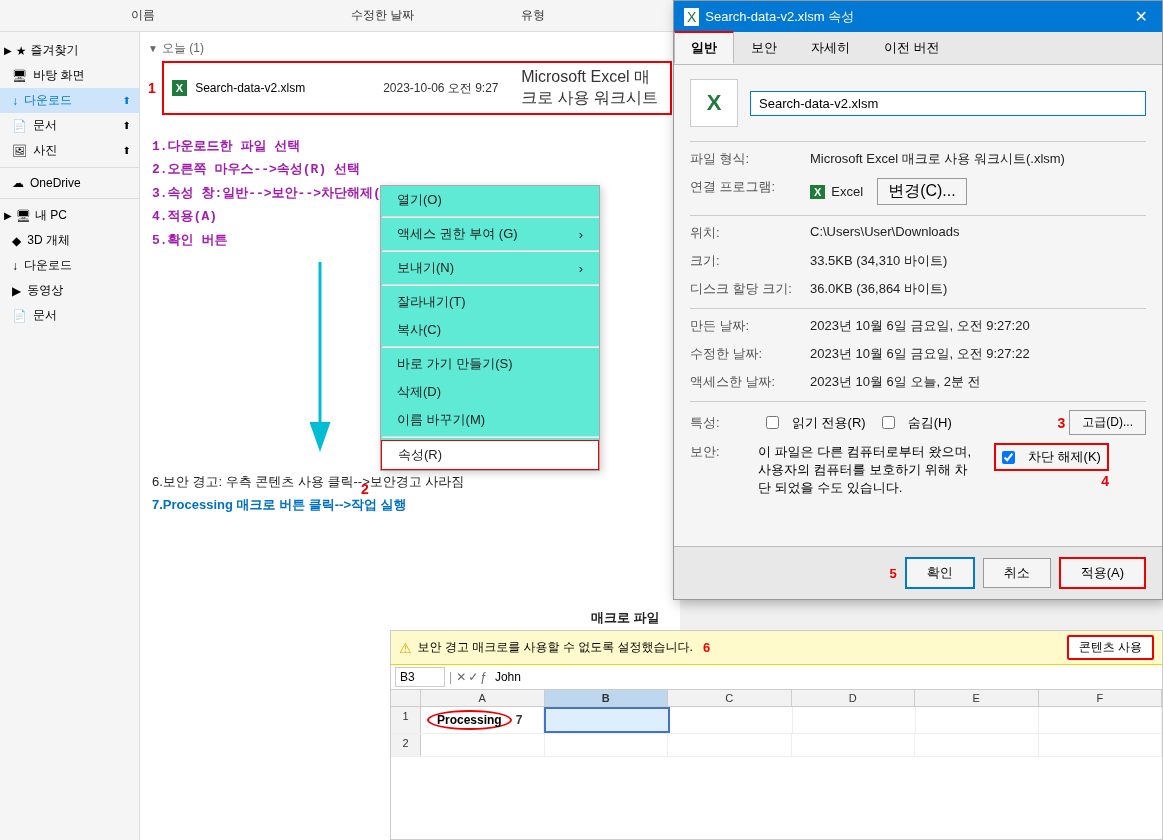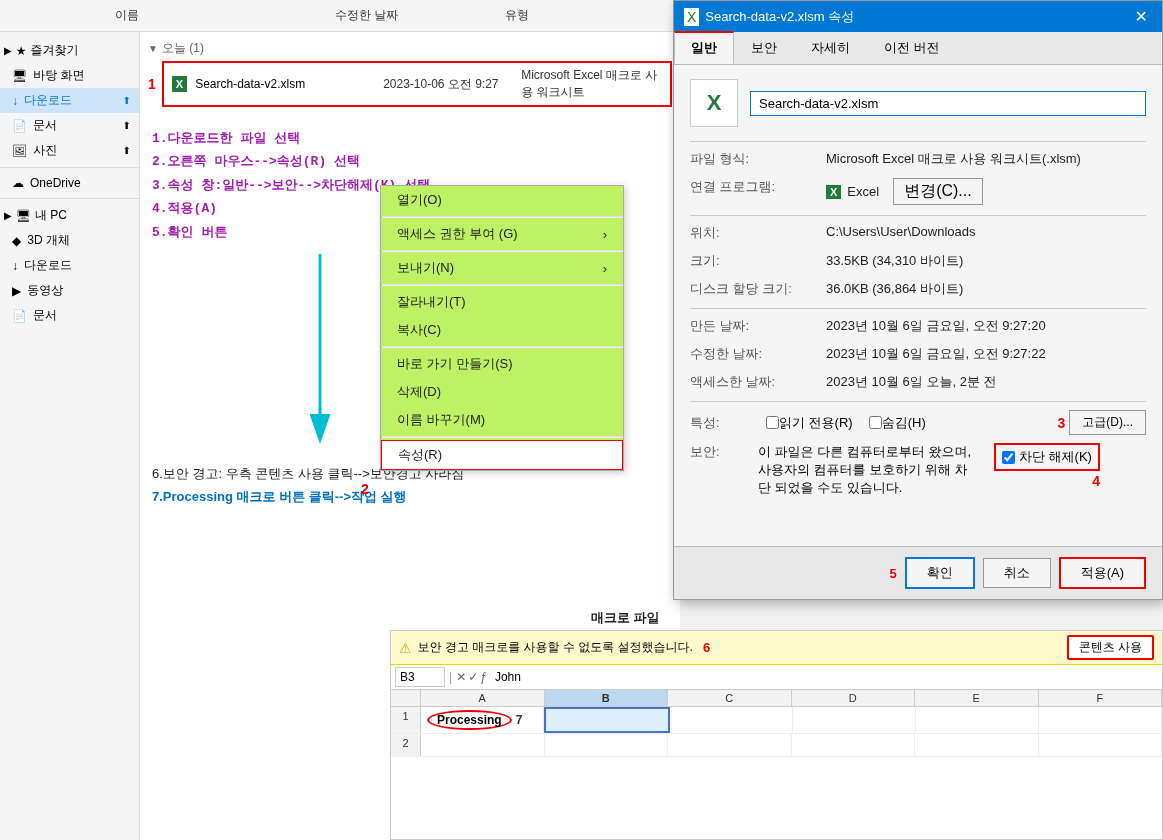--- a/index.html
+++ b/index.html
@@ -25,21 +25,21 @@
       flex-direction: column;
     }
 
     
     .explorer-header {
       height: 32px;
       background: #f5f5f5;
       border-bottom: 1px solid #ddd;
       display: flex;
       align-items: center;
-      padding: 0 24px;
+      padding: 0 8px;
       gap: 20px;
     }
     .col-header {
       font-size: 12px;
       color: #333;
       cursor: pointer;
     }
     .col-header-name { flex: 0 0 200px; }
     .col-header-date { flex: 0 0 150px; }
     .col-header-type { flex: 0 0 150px; }
@@ -95,21 +95,21 @@
       align-items: center;
       padding: 4px 8px;
       border: 2px solid #e00;
       background: #fff;
       gap: 8px;
       cursor: pointer;
     }
     .file-icon { color: #1f7a3c; font-size: 16px; font-weight: bold; }
     .file-name { flex: 0 0 180px; font-size: 12px; font-weight: 500; }
     .file-date { flex: 0 0 130px; font-size: 12px; color: #333; }
-    .file-type { font-size: 12px; color: #333; }
+    .file-type { font-size: 16px; color: #333; }
 
     
     .instructions {
       padding: 12px 12px 0 12px;
     }
     .instruction-line {
       font-size: 13px;
       font-weight: 600;
       color: #a21caf;
       line-height: 1.8;
@@ -135,22 +135,22 @@
       color: #222;
       line-height: 1.8;
     }
     .bold-blue { font-weight: 700; color: #0070c0; }
 
     
     .context-menu {
       position: absolute;
       left: 380px;
       top: 185px;
-      width: 244px;
-      background: #bef264;
+      width: 220px;
+      background: #5eead4;
       border: 1px solid #aaa;
       box-shadow: 2px 2px 8px rgba(0,0,0,0.2);
       z-index: 10;
     }
     .menu-item {
       padding: 5px 16px;
       font-size: 13px;
       cursor: pointer;
       color: #222;
       display: flex;
@@ -243,21 +243,20 @@
       padding: 4px 8px;
       border: 1px solid #0078d4;
       font-size: 13px;
     }
 
     
     .dialog-info-row {
       display: flex;
       margin-bottom: 10px;
       font-size: 13px;
-      gap: 16px;
     }
     .dialog-info-label {
       color: #555;
       width: 120px;
       flex-shrink: 0;
     }
     .dialog-info-value {
       color: #222;
     }
     .change-btn {
@@ -282,21 +281,21 @@
       gap: 16px;
       margin-bottom: 8px;
       font-size: 13px;
     }
     .attrs-label {
       color: #555;
       width: 60px;
       flex-shrink: 0;
     }
     .checkbox-row {
-      display: flex; align-items: center; gap: 0;
+      display: flex; align-items: center; gap: 13px;
     }
     .advanced-btn {
       margin-left: auto;
       padding: 3px 12px;
       font-size: 12px;
       border: 1px solid #999;
       background: #f5f5f5;
       cursor: pointer;
     }
     .number-badge {
@@ -326,21 +325,21 @@
     .security-checkbox-area {
       display: inline-block;
       vertical-align: top;
       margin-left: 8px;
     }
     .unblock-checkbox {
       border: 2px solid #e00;
       padding: 3px 6px;
       display: inline-flex;
       align-items: center;
-      gap: 4px;
+      gap: 13px;
     }
 
     
     .dialog-buttons {
       display: flex;
       justify-content: flex-end;
       gap: 8px;
       padding: 10px 16px;
       background: #e8e8e8;
       border-top: 1px solid #bbb;

